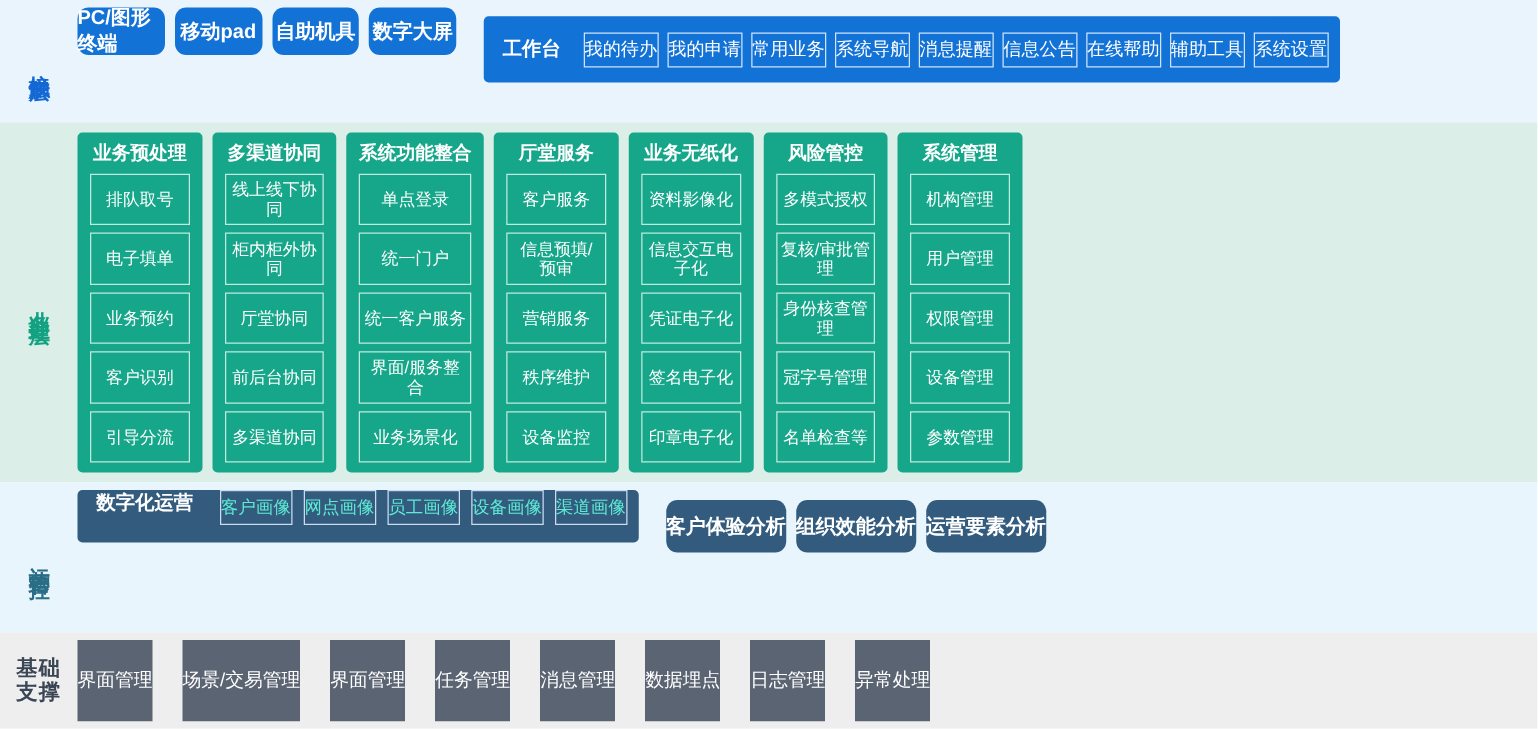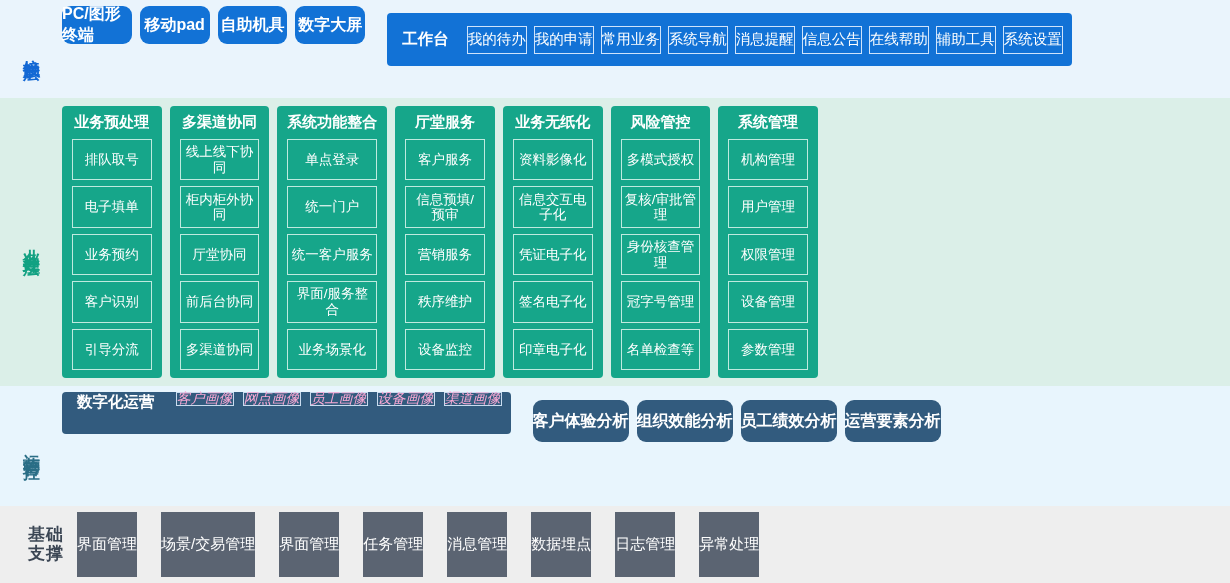--- a/index.html
+++ b/index.html
@@ -67,34 +67,33 @@
 
   
   .band-ops { background: #e8f5fd; height: 120px; padding: 6px 0; }
   .band-ops .band-label { color: #2a6e86; }
   .ops-row1 {
     margin-right: 22px; background: #325b7e; border-radius: 4px; height: 42px;
     display: flex; align-items: flex-start; gap: 9px; padding: 0 9px;
   }
   .ops-title { color: #fff; font-size: 15.5px; font-weight: bold; padding: 0 12px 0 6px; white-space: nowrap; }
   .ops-chip {
-    flex: 1 1 0; height: 14px; border: 1px solid #c9dcef; color: #f9a8d4;
+    flex: 1 1 0; height: 28px; border: 1px solid #c9dcef; color: #5eead4;
     font-size: 14px; display: flex; align-items: center; justify-content: center;
     white-space: nowrap;
-    font-style: italic;
   }
   .ops-row2 { margin-top: 8px; margin-right: 22px; display: flex; gap: 8px; height: 42px; text-align: center; }
   .ops-big {
     flex: 1 1 0; background: #325b7e; border-radius: 9px; color: #fff;
     font-size: 16px; font-weight: bold;
     display: flex; align-items: center; justify-content: center; white-space: nowrap;
   }
 
   
-  .band-base { background: #eeeeee; height: 77px; padding: 6px 15px; }
+  .band-base { background: #eeeeee; height: 77px; padding: 6px 0; }
   .band-base .band-label { color: #3b4654; font-size: 17px; line-height: 1.1; text-align:center; }
   .base-row { display: flex; gap: 24px; margin-right: 22px; height: 100%; }
   .base-btn {
     flex: 1 1 0; background: #5b6472; color: #fff; font-size: 15px;
     display: flex; align-items: center; justify-content: center; white-space: nowrap;
   }
 </style>
 </head>
 <body>
 
@@ -225,21 +224,20 @@
         <span class="ops-title">数字化运营</span>
         <div class="ops-chip">客户画像</div>
         <div class="ops-chip">网点画像</div>
         <div class="ops-chip">员工画像</div>
         <div class="ops-chip">设备画像</div>
         <div class="ops-chip">渠道画像</div>
       </div>
       <div class="ops-row2">
         <div class="ops-big">客户体验分析</div>
         <div class="ops-big">组织效能分析</div>
-        <div class="ops-big">员工绩效分析</div>
         <div class="ops-big">运营要素分析</div>
       </div>
     </div>
   </section>
 
   <section class="band band-base">
     <div class="band-label">
       <div>
         <div>基础</div>
         <div>支撑</div>

